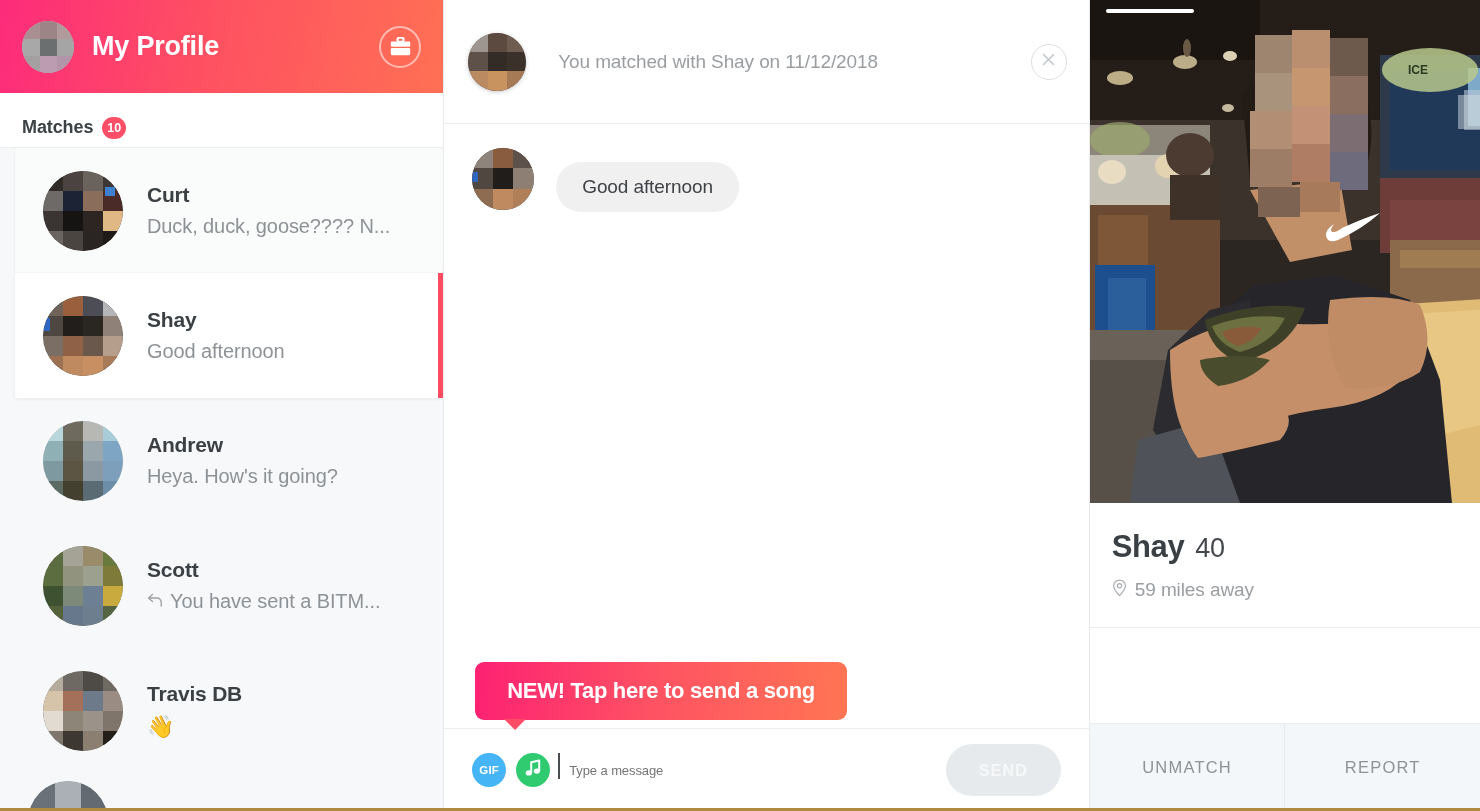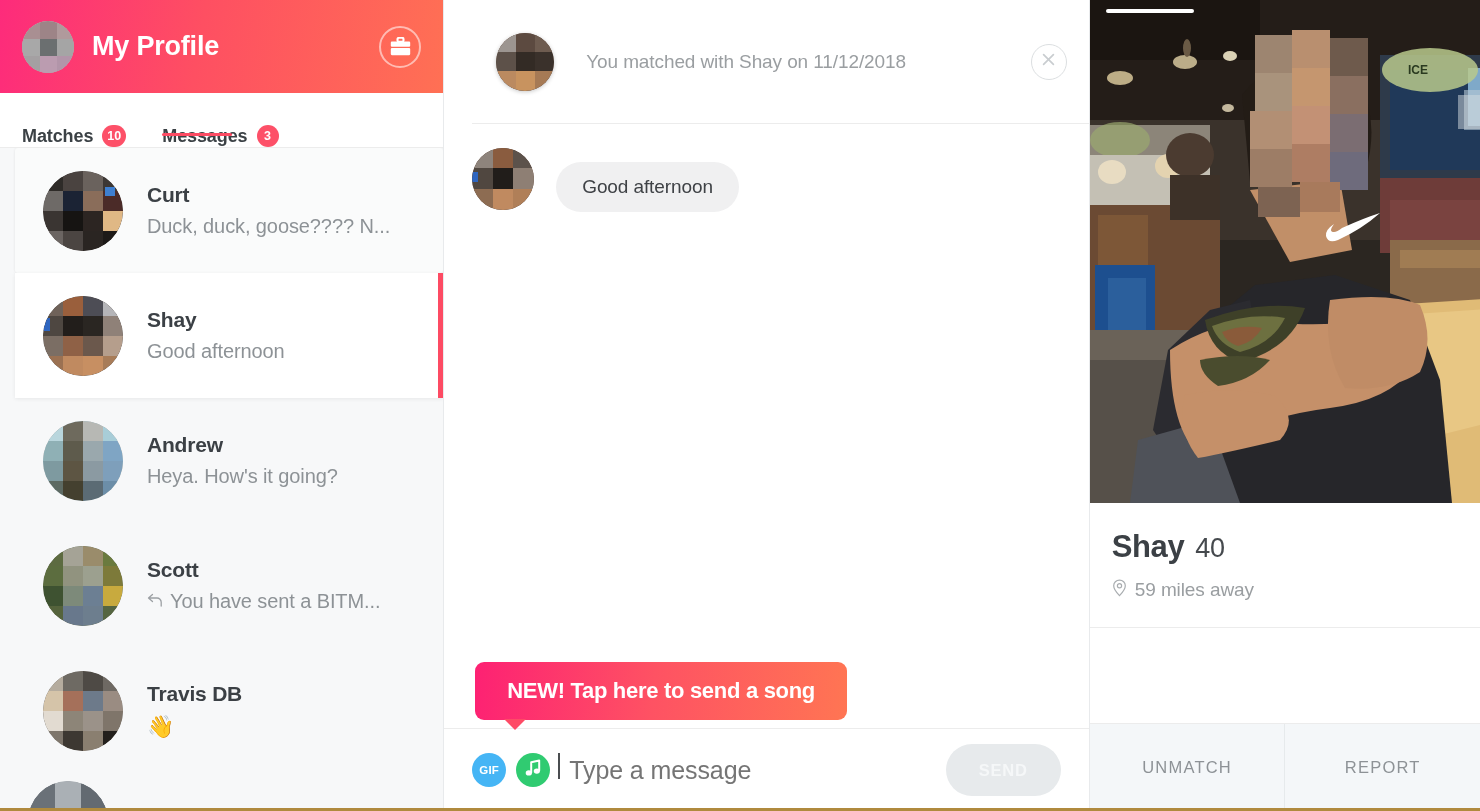--- a/index.html
+++ b/index.html
@@ -63,21 +63,21 @@
     height: 55px;
     background: #ffffff;
     display: flex;
     align-items: center;
     padding: 0 0 0 22px;
     flex: 0 0 55px;
     border-bottom: 1px solid #ececec;
   }
   .tab {
     display: flex;
-    align-items: flex-end;
+    align-items: center;
     margin-right: 36px;
     position: relative;
     height: 100%;
     padding-top: 14px;
   }
   .tab-label {
     font-size: 18px;
     font-weight: bold;
     color: #3b4145;
     letter-spacing: -0.1px;
@@ -191,21 +191,20 @@
     border-right: 1px solid #e8eaec;
     position: relative;
   }
   .chat-header {
     height: 124px;
     display: flex;
     align-items: center;
     padding: 0 22px 0 24px;
     border-bottom: 1px solid #ececec;
     flex: 0 0 124px;
-    margin-left: 28px;
   }
   .chat-header-avatar {
     width: 58px; height: 58px;
     border-radius: 50%;
     overflow: hidden;
     flex: 0 0 58px;
     position: relative;
     box-shadow: 0 1px 4px rgba(0,0,0,0.22);
     background: #8a7368;
   }
@@ -279,21 +278,21 @@
     width: 34px; height: 34px;
     border-radius: 50%;
     background: #30cb71;
     display: flex; align-items: center; justify-content: center;
     flex: 0 0 34px;
     margin-left: 10px;
   }
   .msg-input {
     flex: 1;
     margin-left: 19px;
-    font-size: 25px;
+    font-size: 13px;
     color: #9a9ea1;
     border: none;
     outline: none;
     background: transparent;
     font-family: "Liberation Sans", sans-serif;
     letter-spacing: -0.1px;
     position: relative;
   }
   .caret {
     position: absolute;
@@ -461,25 +460,20 @@
             <rect x="0.8" y="11" width="19.4" height="7.2" rx="1.1" fill="#ffffff"></rect>
           </svg>
         </span>
       </div>
     </div>
 
     <div class="tabs">
       <div class="tab">
         <span class="tab-label">Matches</span>
         <span class="badge">10</span>
-      </div>
-      <div class="tab">
-        <span class="tab-label">Messages</span>
-        <span class="badge alt">3</span>
-        <span class="tab-underline" style="right:47px;"></span>
       </div>
     </div>
 
     <div class="convo-list">
 
       <div class="convo card">
         <div class="convo-avatar">
           <svg width="80" height="80" viewBox="0 0 80 80" aria-hidden="true">
             <defs>
                 <clipPath id="c1">

